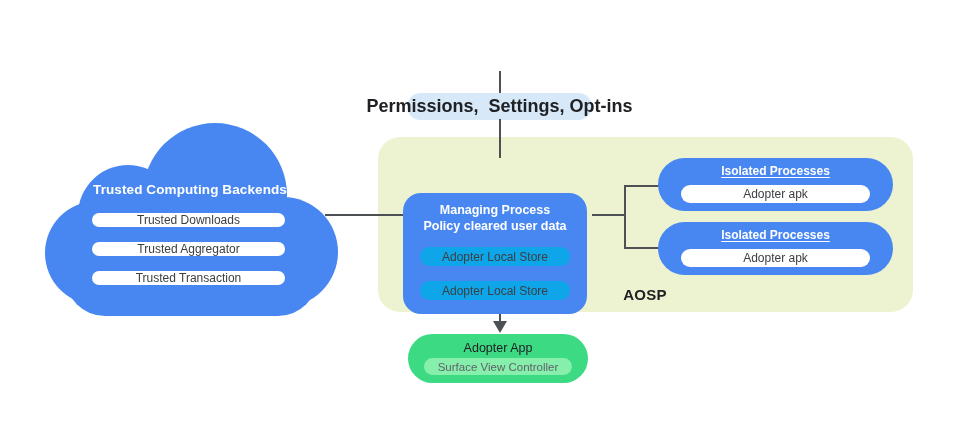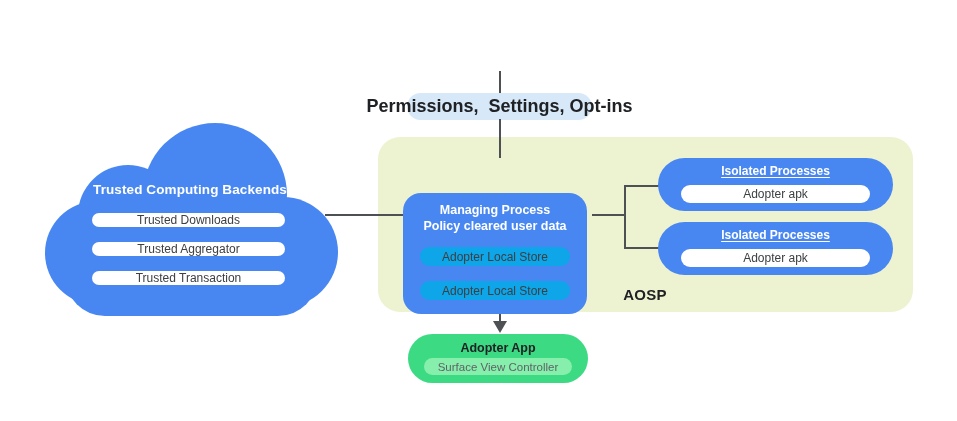--- a/index.html
+++ b/index.html
@@ -45,21 +45,21 @@
   .iso-box{width:235px;height:53px;border-radius:27px;background:var(--c-blue,#4887F2);}
   .iso-title{position:absolute;left:0;top:6px;width:100%;text-align:center;color:#fff;
     font-size:12px;font-weight:bold;text-decoration:underline;text-underline-offset:2px;}
   .iso-pill{position:absolute;left:23px;top:27px;width:189px;height:18px;border-radius:9px;
     background:#fff;color:var(--c-pill_text,#3C4043);font-size:12px;}
 
   
   #adopter-app{left:408px;top:334px;width:180px;height:49px;border-radius:25px;
     background:var(--c-green,#3CDA83);}
   #adopter-app-title{position:absolute;left:0;top:7px;width:100%;text-align:center;
-    color:var(--c-dark_text,#202124);font-size:12.5px;font-weight:bold;}
+    color:var(--c-dark_text,#202124);font-size:12.5px;font-weight:normal;}
   #adopter-app-pill{position:absolute;left:16px;top:24px;width:148px;height:17px;border-radius:9px;
     background:#86efac;color:var(--c-muted_text,#5F6368);font-size:11.5px;}
 
   #arrow-head{position:absolute;left:493px;top:321px;width:0;height:0;
     border-left:7px solid transparent;border-right:7px solid transparent;
     border-top:12px solid var(--c-line,#4d5154);}
 </style>
 </head>
 <body>
 

